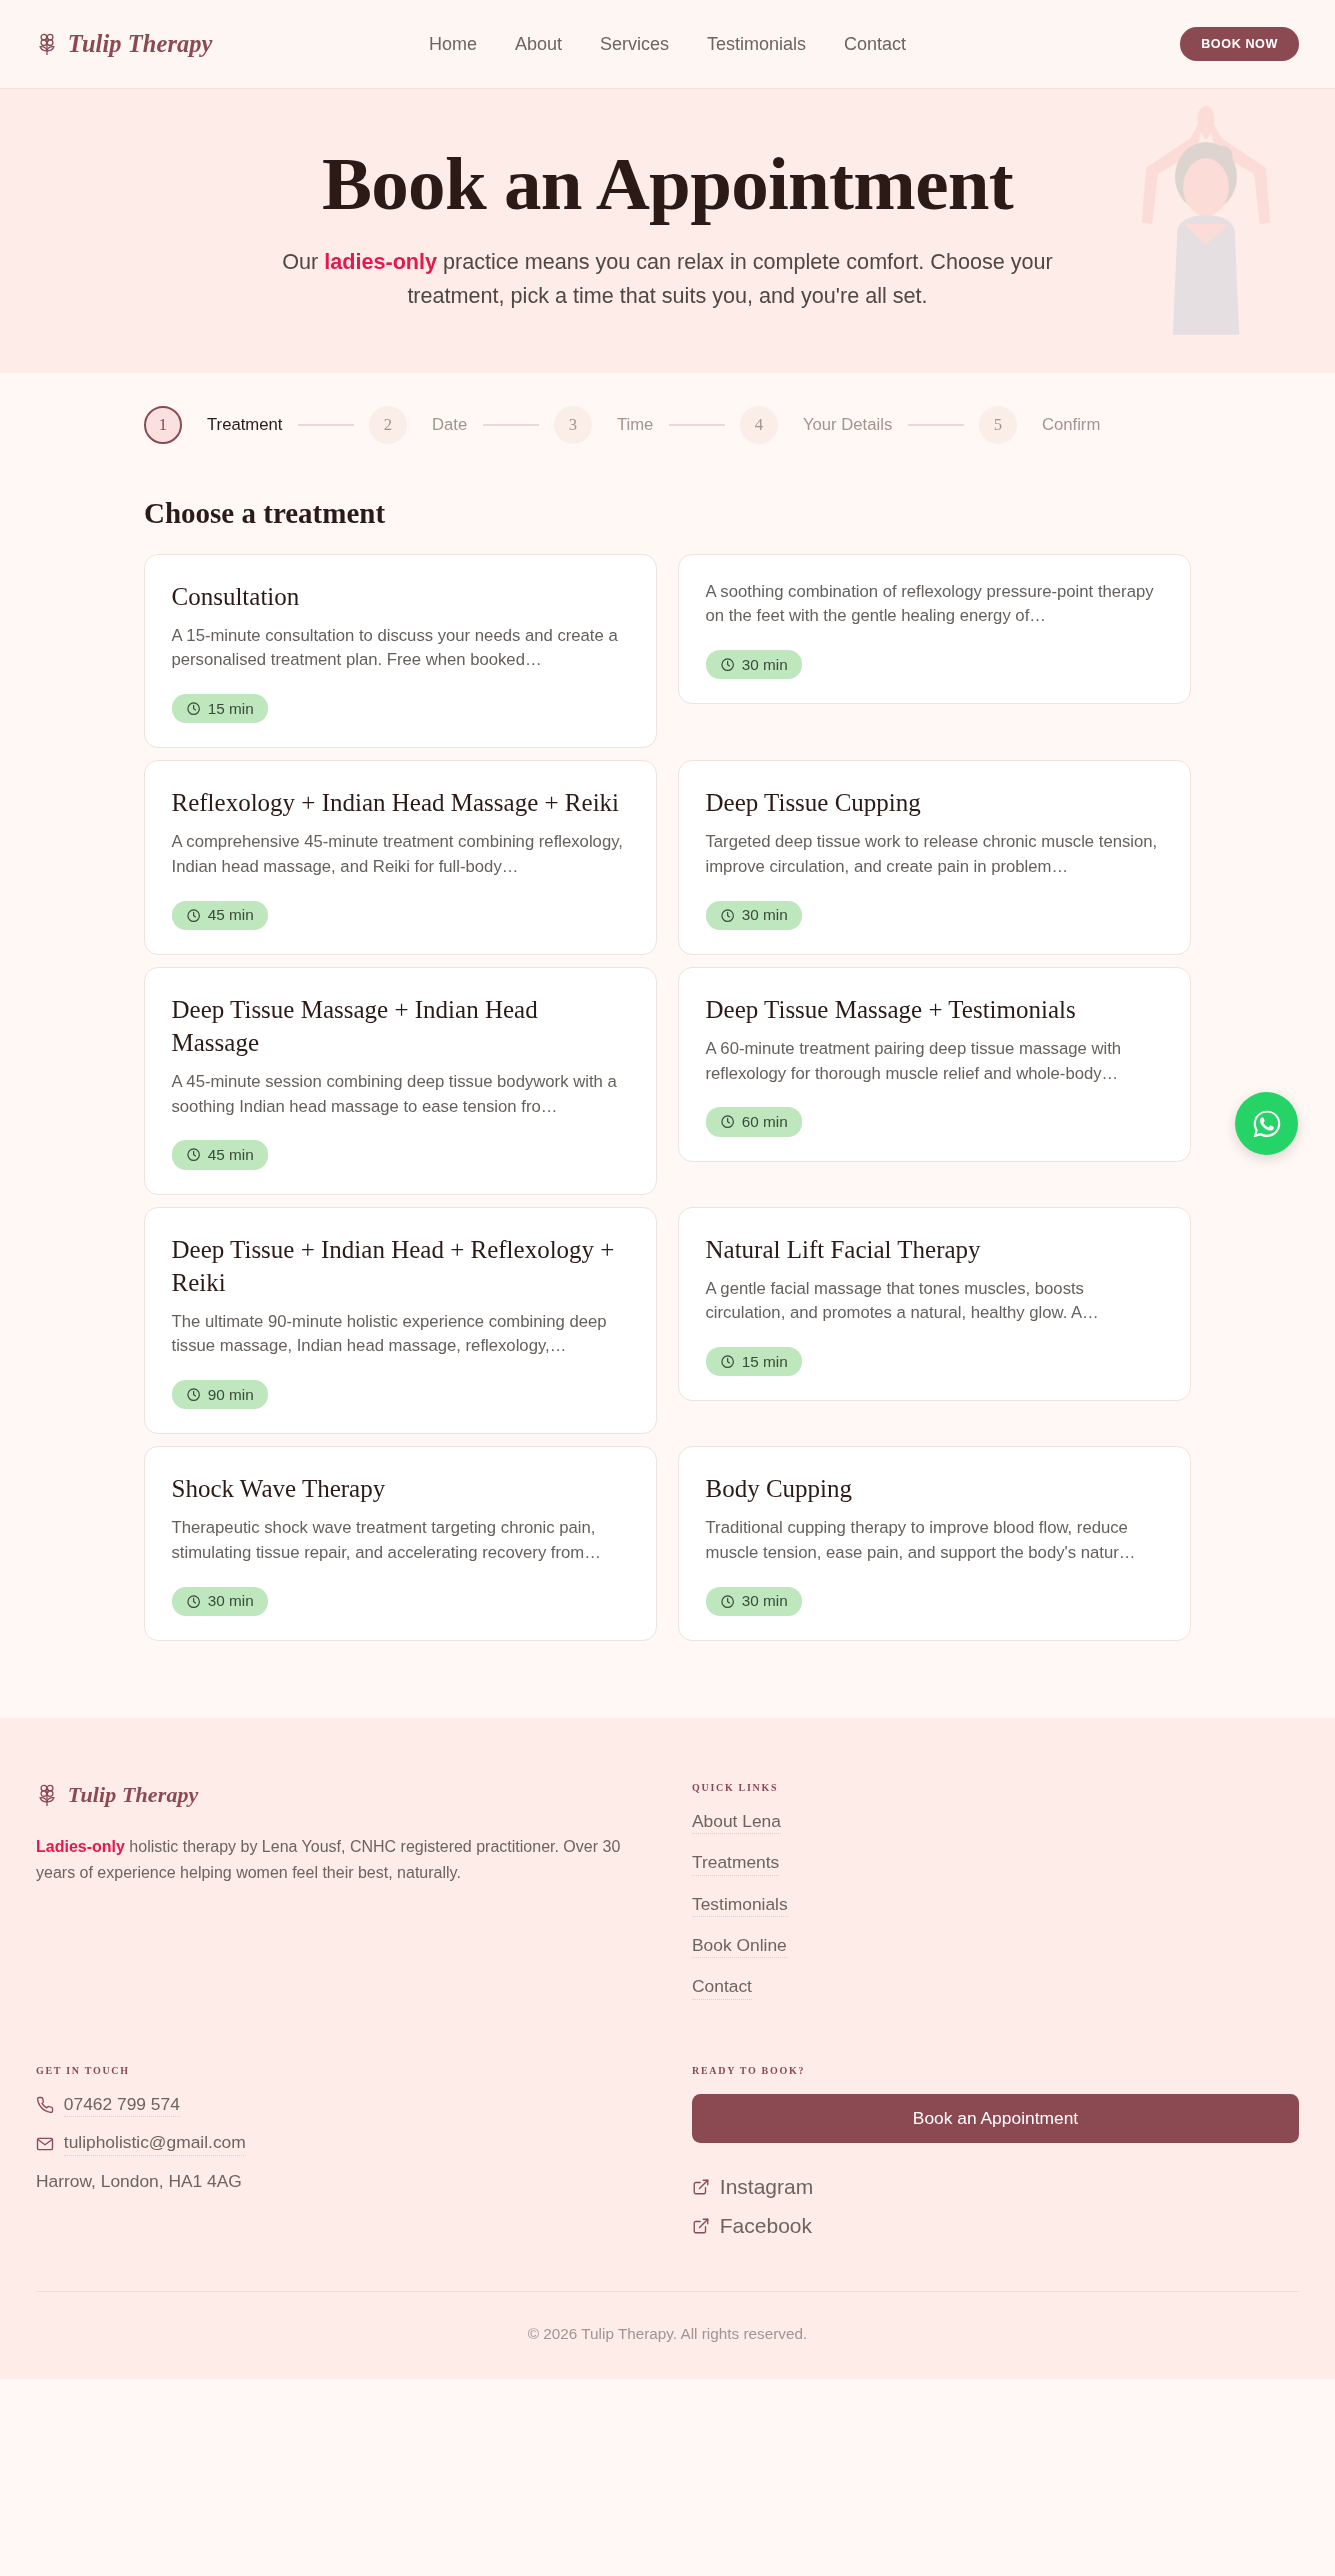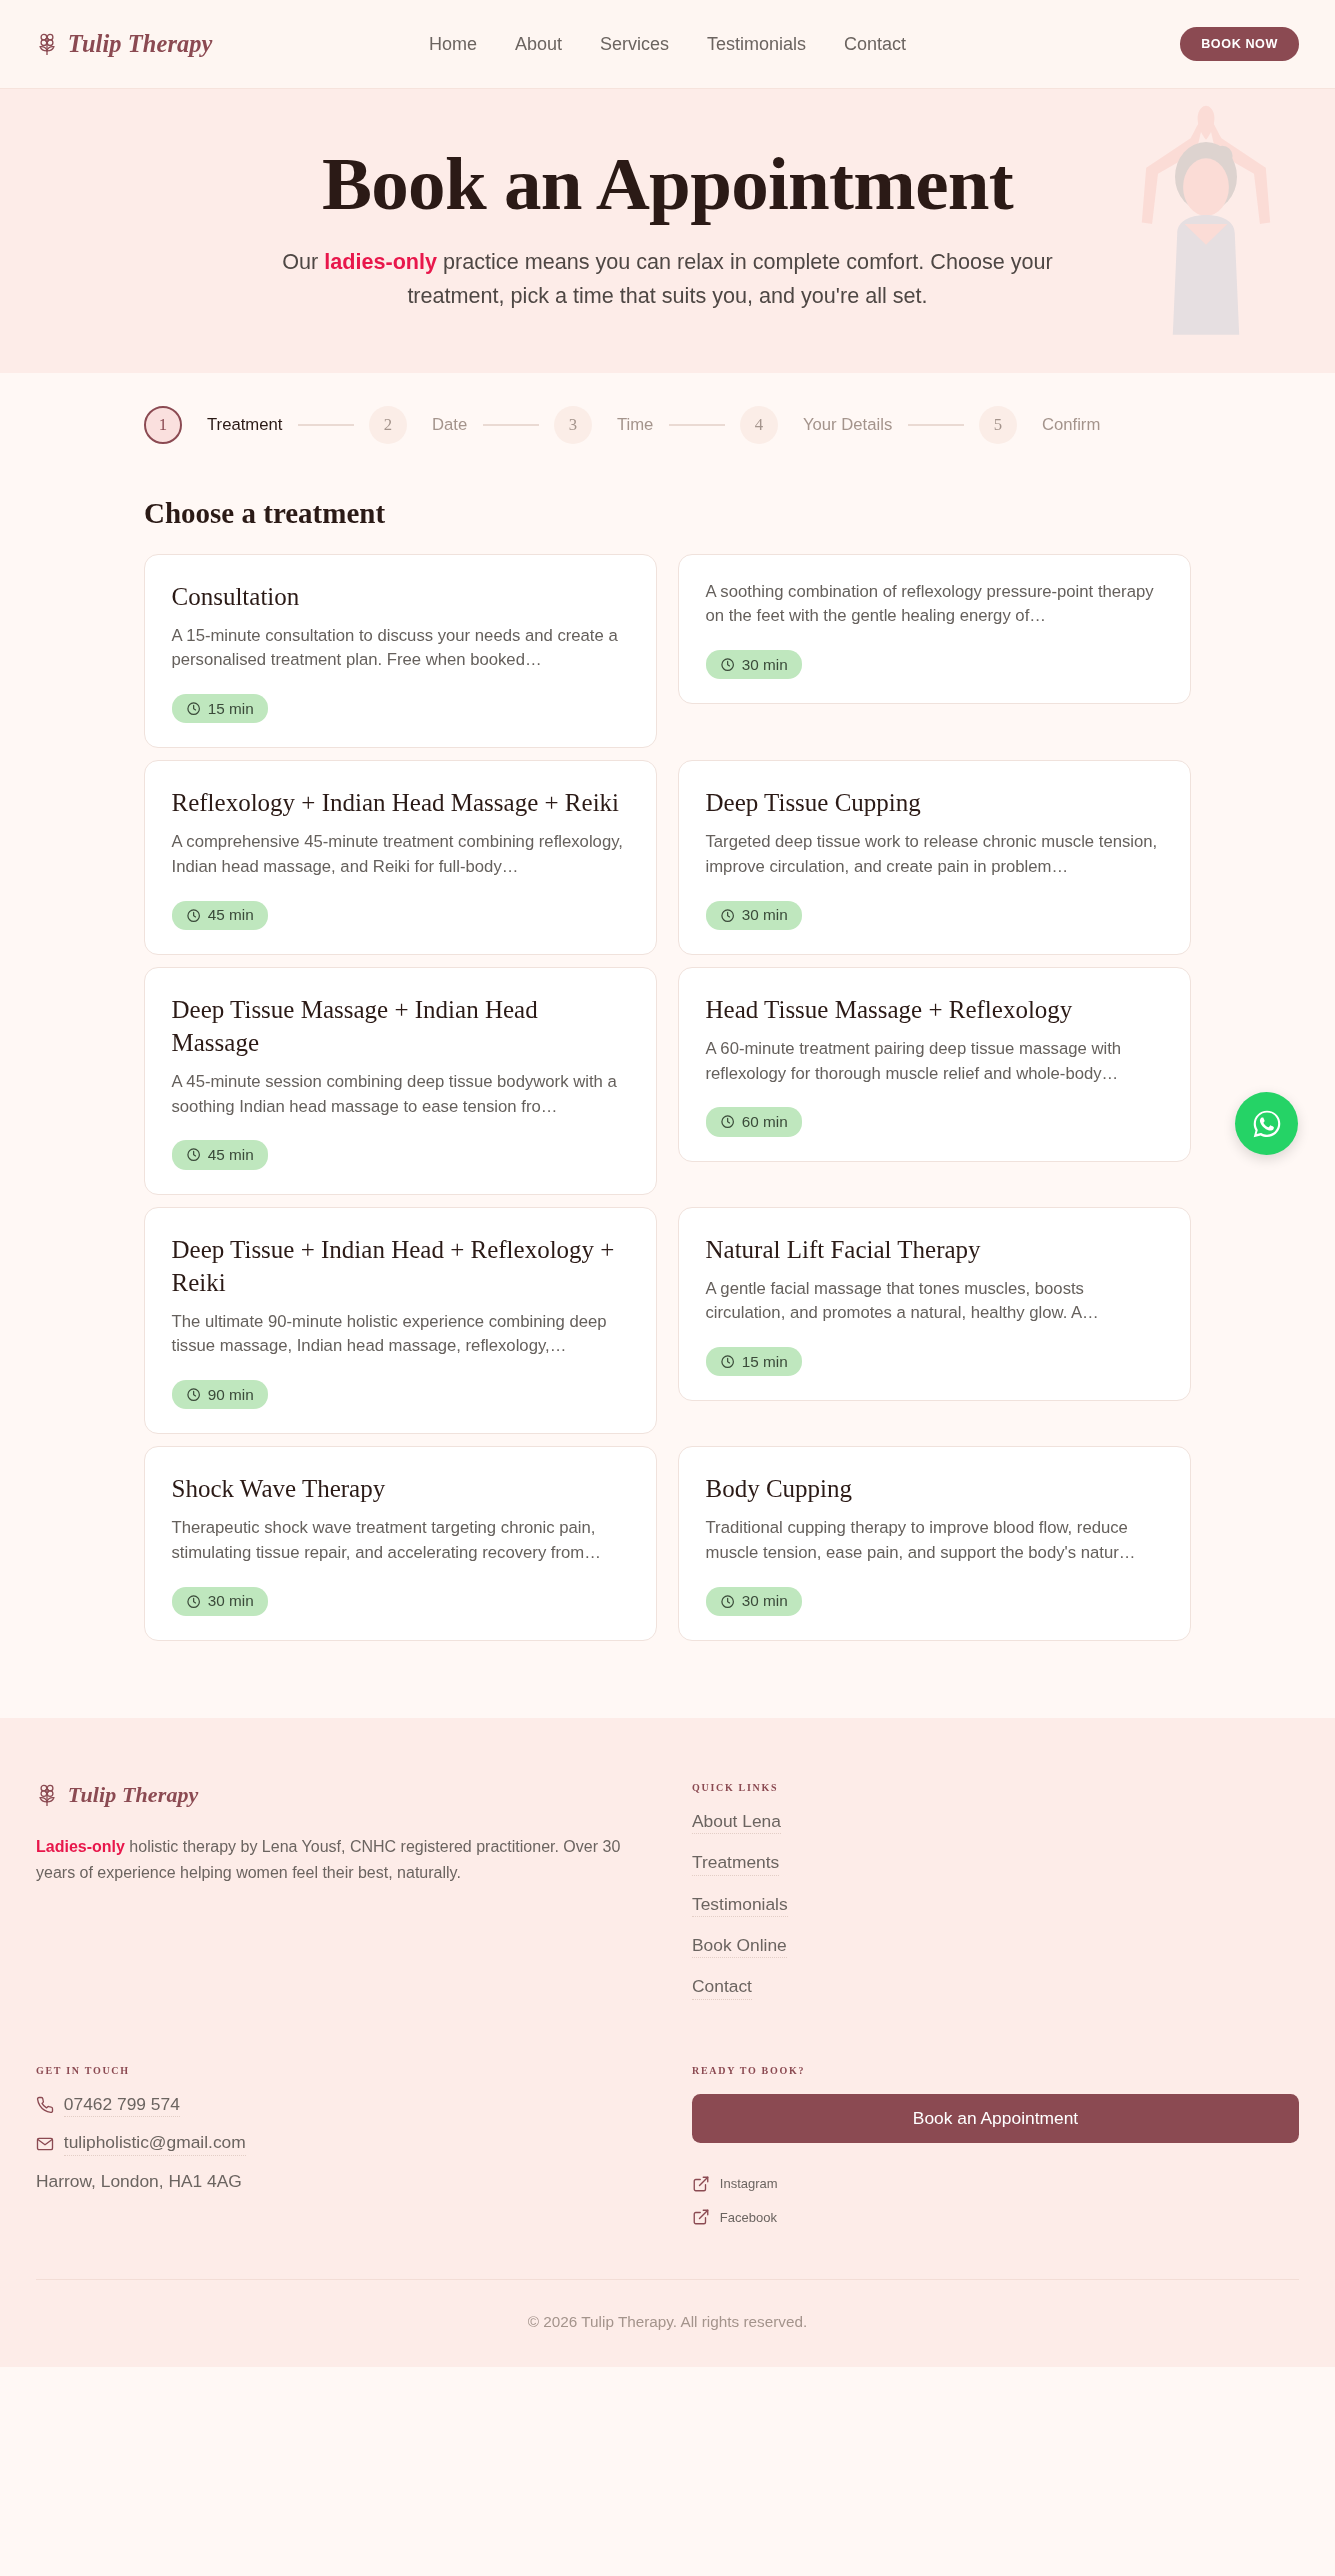--- a/index.html
+++ b/index.html
@@ -244,21 +244,21 @@
     border-radius: 8.4px;
     padding: 14px 0;
     font-size: 17.4px;
     margin: 11px 0 32px;
     cursor: pointer;
     font-family: "Liberation Sans", sans-serif;
   }
   .social-item {
     display: flex; align-items: center; gap: 9.8px;
     margin-bottom: 15.3px;
-    font-size: 13px; color: #6B6460;
+    font-size: 21px; color: #6B6460;
     cursor: pointer;
   }
   .footer-divider { border-top: 0.7px solid #F3DDD6; margin: 38px 0 0; }
   .copyright {
     text-align: center;
     font-size: 15.3px;
     color: #A4948C;
     padding: 33px 0 36px;
   }
 </style>
@@ -379,21 +379,21 @@
           </div></div>
         <div class="card"><div class="card-title">Deep Tissue Massage + Indian Head Massage</div><div class="card-desc">A 45-minute session combining deep tissue bodywork with a soothing Indian head massage to ease tension fro…</div><div class="duration-badge">
             <span>
               <svg class="clock-ico" viewBox="0 0 24 24" fill="none" stroke="#3A4A39" stroke-width="1.9" stroke-linecap="round">
                 <circle cx="12" cy="12" r="9"></circle>
                 <path d="M12 7v5l3 2"></path>
               </svg>
             </span>
             <span>45 min</span>
           </div></div>
-        <div class="card"><div class="card-title">Head Tissue Massage + Reflexology</div><div class="card-desc">A 60-minute treatment pairing deep tissue massage with reflexology for thorough muscle relief and whole-body…</div><div class="duration-badge">
+        <div class="card"><div class="card-title">Deep Tissue Massage + Testimonials</div><div class="card-desc">A 60-minute treatment pairing deep tissue massage with reflexology for thorough muscle relief and whole-body…</div><div class="duration-badge">
             <span>
               <svg class="clock-ico" viewBox="0 0 24 24" fill="none" stroke="#3A4A39" stroke-width="1.9" stroke-linecap="round">
                 <circle cx="12" cy="12" r="9"></circle>
                 <path d="M12 7v5l3 2"></path>
               </svg>
             </span>
             <span>60 min</span>
           </div></div>
         <div class="card"><div class="card-title">Deep Tissue + Indian Head + Reflexology + Reiki</div><div class="card-desc">The ultimate 90-minute holistic experience combining deep tissue massage, Indian head massage, reflexology,…</div><div class="duration-badge">
             <span>

